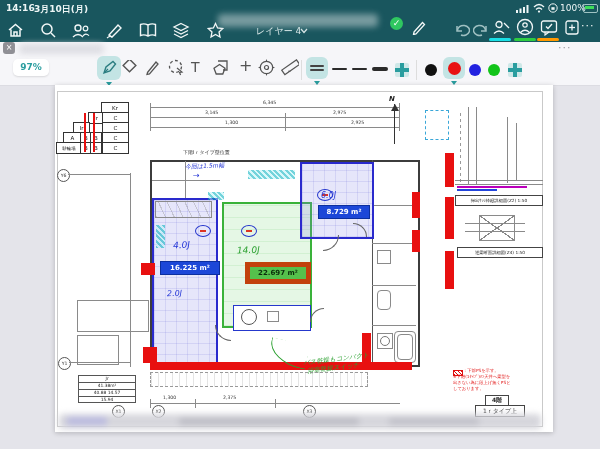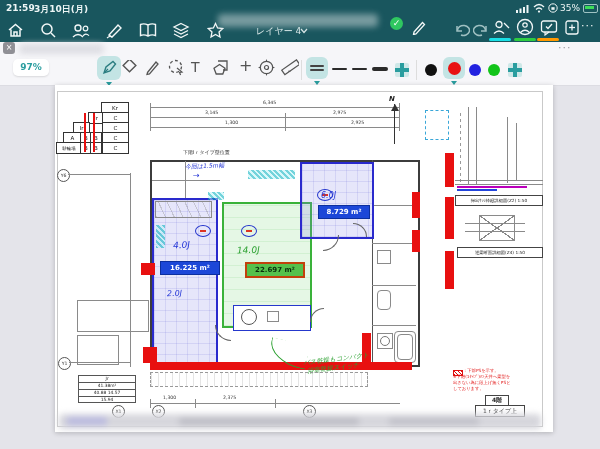--- a/index.html
+++ b/index.html
@@ -37,59 +37,59 @@
   .dim{position:absolute;font-size:4.6px;color:#333;white-space:nowrap;}
   .roomB{position:absolute;border:2px solid #2a2acd;background:
     repeating-linear-gradient(0deg,rgba(90,90,210,.14) 0 1px,transparent 1px 11px),
     repeating-linear-gradient(90deg,rgba(90,90,210,.14) 0 1px,transparent 1px 11px),
     rgba(130,130,230,.20);}
   .roomG{position:absolute;border:2px solid #3ab23a;background:
     repeating-linear-gradient(0deg,rgba(70,190,70,.12) 0 1px,transparent 1px 12px),
     rgba(160,225,160,.28);}
   .badge{position:absolute;font-size:7px;font-weight:bold;text-align:center;line-height:12px;}
   .bB{background:#1c47d8;border:1px solid #0c2f9e;color:#fff;}
-  .bG{background:#55c14c;border:2px solid #c2410c;color:#0a2d0b;}
+  .bG{background:#55c14c;border:5px solid #c2410c;color:#0a2d0b;}
   .hand{position:absolute;white-space:nowrap;font-style:italic;}
   .hB{color:#2436d6;}
   .hG{color:#2aa02f;}
   .stamp{position:absolute;width:14px;height:10px;border:1.5px solid #2334cc;border-radius:50%;display:flex;align-items:center;justify-content:center;}
   .stamp i{display:block;width:6px;height:2px;background:#d32;}
   .bubble{position:absolute;width:11px;height:11px;border:1px solid #555;border-radius:50%;font-size:4.6px;color:#333;text-align:center;line-height:11px;background:#fff;}
   .cyanh{position:absolute;background:repeating-linear-gradient(45deg,rgba(0,175,190,.55) 0 2px,rgba(180,240,245,.5) 2px 4px);}
   .arc{position:absolute;border:1px solid #666;border-top:none;border-right:none;border-radius:0 0 0 100%;}
   .rnote{position:absolute;color:#e01010;font-size:4.3px;line-height:1.35;white-space:nowrap;}
   .capbox{position:absolute;border:1px solid #444;font-size:4.3px;color:#222;text-align:center;background:#fff;white-space:nowrap;display:flex;align-items:center;justify-content:center;}
   .hatchg{position:absolute;border:1px dashed #999;background:repeating-linear-gradient(90deg,rgba(150,150,150,.25) 0 1px,transparent 1px 7px);}
   .mtrow{border-top:1px solid #555;font-size:4.4px;color:#222;text-align:center;line-height:6px;height:6px;overflow:hidden;}
 </style>
 </head>
 <body>
 
 <div class="screen">
 
   <div class="topbar">
-    <span class="abs stat" style="left:6px;top:3px;">21:59</span>
+    <span class="abs stat" style="left:6px;top:3px;">14:16</span>
     <span class="abs stat" style="left:34px;top:3px;">3月10日(月)</span>
 
     <svg class="abs" style="left:516px;top:4px;" width="14" height="9">
         <rect x="0" y="6" width="2" height="3" fill="#eef6f6"></rect>
         <rect x="3.5" y="4.5" width="2" height="4.5" fill="#eef6f6"></rect>
         <rect x="7" y="3" width="2" height="6" fill="#eef6f6"></rect>
         <rect x="10.5" y="1" width="2" height="8" fill="#eef6f6"></rect>
       </svg>
     <svg class="abs" style="left:533px;top:3px;" width="12" height="10">
         <path d="M1 4 Q6 -1 11 4" fill="none" stroke="#eef6f6" stroke-width="1.4"></path>
         <path d="M3 6.4 Q6 3.6 9 6.4" fill="none" stroke="#eef6f6" stroke-width="1.4"></path>
         <circle cx="6" cy="8.6" r="1.1" fill="#eef6f6"></circle>
       </svg>
     <svg class="abs" style="left:548px;top:3px;" width="10" height="10">
         <circle cx="5" cy="5" r="4.2" fill="none" stroke="#eef6f6" stroke-width="1"></circle>
         <rect x="3.4" y="4.2" width="3.2" height="2.6" fill="#eef6f6"></rect>
       </svg>
-    <span class="abs stat" style="left:560px;top:3px;font-weight:normal;">35%</span>
+    <span class="abs stat" style="left:560px;top:3px;font-weight:normal;">100%</span>
     <span class="abs" style="left:583px;top:4px;width:13px;height:7px;border:1px solid #9fc3c3;border-radius:2px;">
         <span style="position:absolute;left:1px;top:1px;width:9px;height:3px;background:#3ddc5a;"></span>
       </span>
 
     <div class="icnbtn" style="left:4px;">
         <svg width="17" height="17">
           <path d="M2 8 L8.5 2.5 L15 8 M4 7.5 V14 H13 V7.5 M7 14 V10 H10 V14" fill="none" stroke="#f2f7f7" stroke-width="1.5"></path>
         </svg>
       </div>
     <div class="icnbtn" style="left:37px;">

